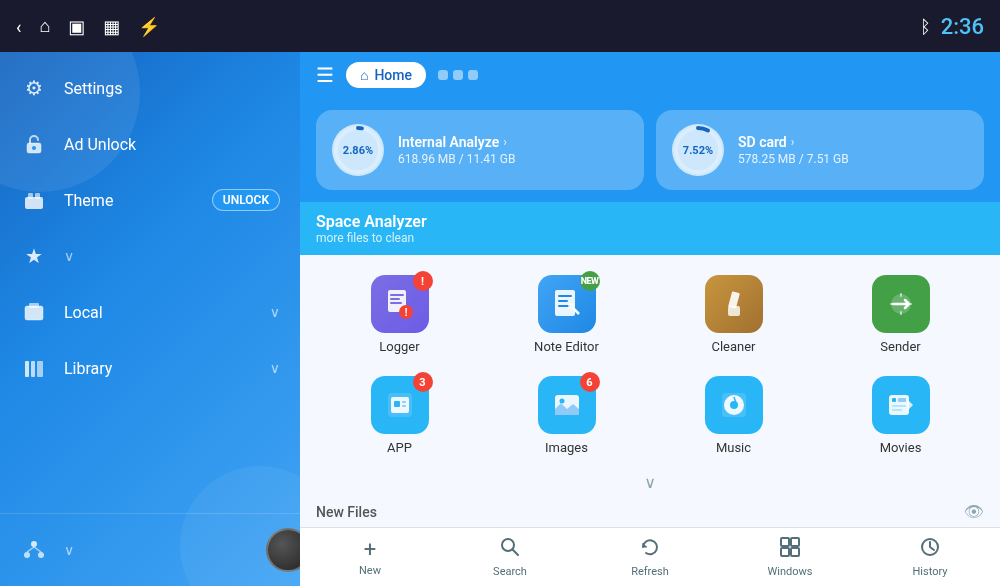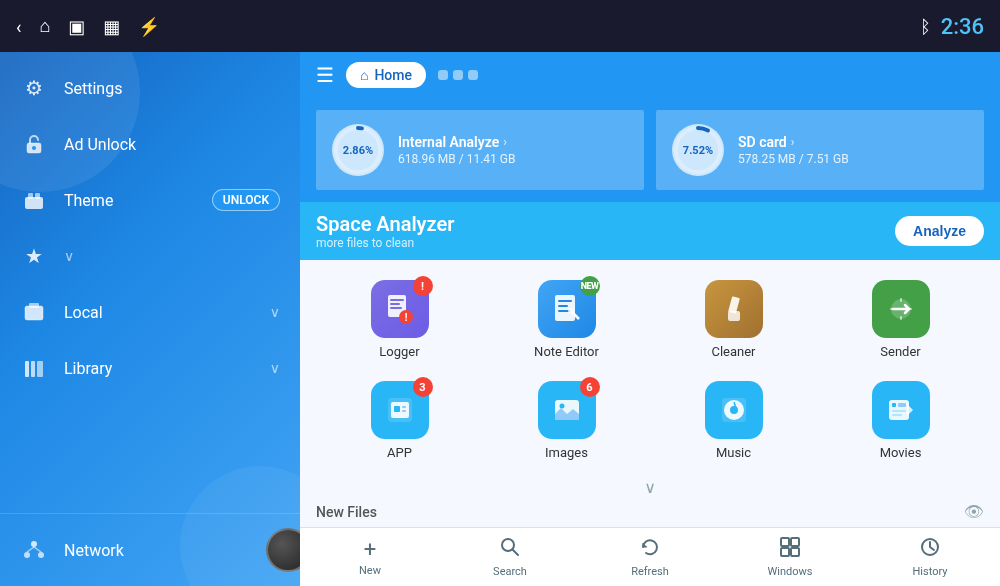--- a/index.html
+++ b/index.html
@@ -185,21 +185,21 @@
     .storage-cards {
       display: flex;
       gap: 12px;
       padding: 12px 16px;
       background: #2196f3;
       flex-shrink: 0;
     }
     .storage-card {
       flex: 1;
       background: rgba(255,255,255,0.25);
-      border-radius: 2px;
+      border-radius: 16px;
       padding: 14px 16px;
       display: flex;
       align-items: center;
       gap: 14px;
     }
     .storage-circle {
       width: 52px;
       height: 52px;
       border-radius: 50%;
       background: rgba(255,255,255,0.7);
@@ -246,21 +246,21 @@
     
     .space-analyzer {
       background: #29b6f6;
       padding: 10px 16px;
       display: flex;
       align-items: center;
       justify-content: space-between;
       flex-shrink: 0;
     }
     .space-analyzer-info .title {
-      font-size: 20px;
+      font-size: 16px;
       font-weight: 600;
       color: #fff;
     }
     .space-analyzer-info .subtitle {
       font-size: 12px;
       color: rgba(255,255,255,0.8);
     }
     .analyze-btn {
       background: #fff;
       color: #1565c0;
@@ -490,21 +490,20 @@
       <div class="sidebar-item" style="position:relative;">
         <span class="sidebar-item-icon">
           <svg width="22" height="22" viewBox="0 0 22 22" fill="none">
             <circle cx="11" cy="5" r="3" fill="rgba(255,255,255,0.8)"></circle>
             <circle cx="4" cy="16" r="3" fill="rgba(255,255,255,0.7)"></circle>
             <circle cx="18" cy="16" r="3" fill="rgba(255,255,255,0.7)"></circle>
             <line x1="11" y1="8" x2="4" y2="13" stroke="rgba(255,255,255,0.6)" stroke-width="1.5"></line>
             <line x1="11" y1="8" x2="18" y2="13" stroke="rgba(255,255,255,0.6)" stroke-width="1.5"></line>
           </svg>
         </span>
-        <span class="sidebar-item-label">Network</span>
         <span class="sidebar-item-chevron">∨</span>
         <div class="profile-circle"></div>
       </div>
     </div>
   </div>
 
   <div class="right-panel">
 
     <div class="panel-header">
       <span class="header-menu-icon">☰</span>
@@ -553,21 +552,20 @@
           <div class="storage-size">578.25 MB / 7.51 GB</div>
         </div>
       </div>
     </div>
 
     <div class="space-analyzer">
       <div class="space-analyzer-info">
         <div class="title">Space Analyzer</div>
         <div class="subtitle">more files to clean</div>
       </div>
-      <button class="analyze-btn">Analyze</button>
     </div>
 
     <div class="apps-section">
       <div class="apps-grid">
 
         <div class="app-item">
           <div class="app-icon logger">
             <svg width="32" height="32" viewBox="0 0 32 32" fill="white">
               <rect x="4" y="2" width="18" height="22" rx="2" fill="white" opacity="0.9"></rect>
               <rect x="6" y="6" width="14" height="2" rx="1" fill="#7b6ee3"></rect>

